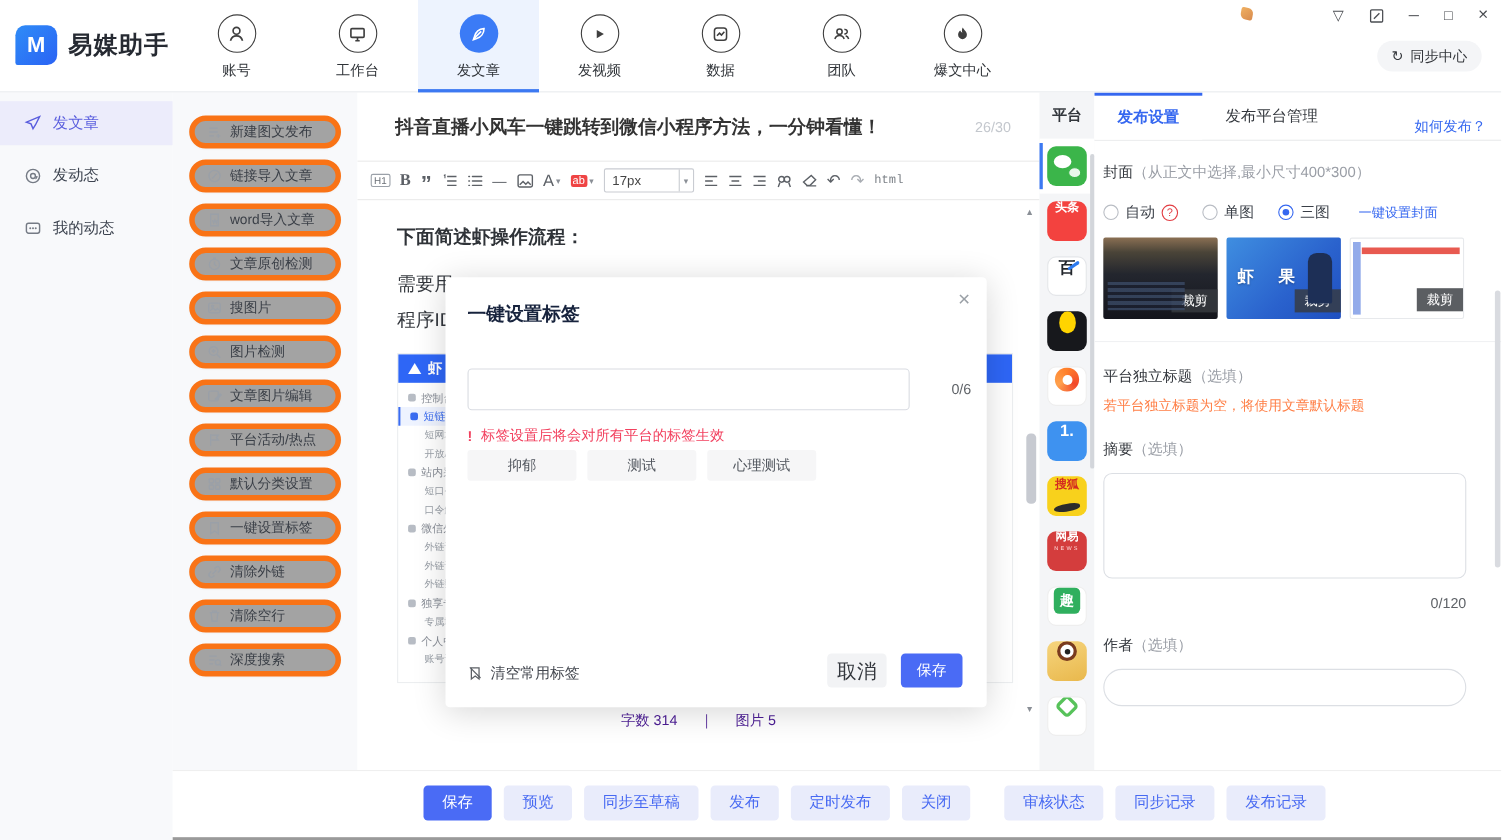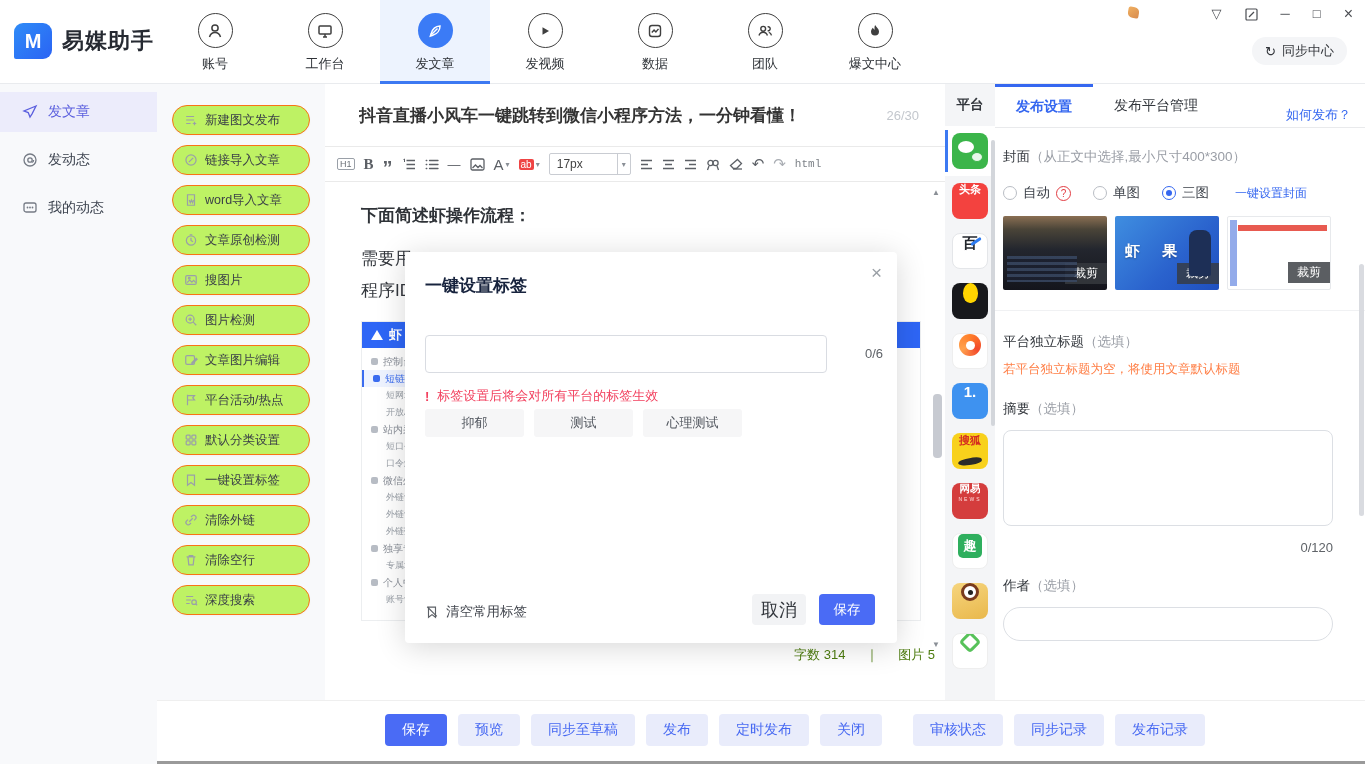--- a/index.html
+++ b/index.html
@@ -24,21 +24,21 @@
   .sync-btn { position:absolute; right:18px; top:37px; height:28px; padding:0 13px; border-radius:15px; background:#f4f5f7; display:flex; align-items:center; gap:6px; font-size:13px; color:#33363b; cursor:pointer; }
 
   
   .lsidebar { position:absolute; left:0; top:84px; width:157px; height:680px; background:#f8f9fb; z-index:5; }
   .ls-item { height:40px; margin-top:8px; display:flex; align-items:center; gap:10px; padding-left:22px; font-size:14px; color:#3d4450; cursor:pointer; }
   .ls-item.active { background:#ececfb; color:#5a5ede; }
   .ls-item svg { flex:0 0 auto; }
 
   
   .tools { position:absolute; left:157px; top:84px; width:168px; height:616px; background:#f8f9fb; z-index:5; }
-  .pill { width:138px; height:30px; margin:10px auto 0; background:#bef264; border:1px solid #f97316; border-radius:16px; box-shadow:0 1px 2px rgba(0,0,0,.03); display:flex; align-items:center; gap:7px; padding-left:11px; font-size:12.5px; color:#3a3f47; cursor:pointer; white-space:nowrap; }
+  .pill { width:138px; height:30px; margin:10px auto 0; background:#a3a3a3; border:5px solid #f97316; border-radius:16px; box-shadow:0 1px 2px rgba(0,0,0,.03); display:flex; align-items:center; gap:7px; padding-left:11px; font-size:12.5px; color:#3a3f47; cursor:pointer; white-space:nowrap; }
   .pill:first-child { margin-top:21px; }
 
   
   .editor { position:absolute; left:325px; top:84px; width:620px; height:616px; background:#fff; z-index:5; }
   .title-row { height:62px; display:flex; align-items:center; padding:0 26px 0 34px; }
   .doc-title { flex:1; font-size:17px; font-weight:bold; color:#333; white-space:nowrap; overflow:hidden; }
   .title-count { font-size:13px; color:#c3c7cd; }
   .toolbar { height:36px; border-top:1px solid #eaeaea; border-bottom:1px solid #eaeaea; display:flex; align-items:center; gap:9px; padding:0 12px; color:#5c6066; }
   .tb { font-size:13px; cursor:pointer; display:flex; align-items:center; }
   .tb-h1 { border:1px solid #9aa0a8; font-size:9px; padding:0 2px; border-radius:2px; color:#6b7077; }
@@ -55,21 +55,21 @@
   .shot { margin-top:14px; width:560px; height:300px; border:1px solid #eceef0; position:relative; overflow:hidden; }
   .shot-head { height:26px; background:#2e66f6; display:flex; align-items:center; gap:6px; padding-left:9px; }
   .shot-tri { width:0; height:0; border-left:6px solid transparent; border-right:6px solid transparent; border-bottom:10px solid #fff; }
   .shot-brand { color:#fff; font-size:13px; font-weight:bold; letter-spacing:4px; }
   .shot-body { display:flex; }
   .shot-menu { width:120px; padding-top:5px; }
   .srow { height:17px; display:flex; align-items:center; gap:5px; font-size:10px; color:#8a8f98; padding-left:9px; white-space:nowrap; }
   .srow .bullet { width:7px; height:7px; border-radius:2px; background:#b7bcc4; flex:0 0 auto; }
   .srow.sub { padding-left:24px; font-size:9px; color:#9aa0a8; }
   .srow.active { color:#3a6cf0; background:#eef3ff; border-left:2px solid #3a6cf0; }
-  .ed-footer { position:absolute; left:0; width:620px; top:562px; text-align:right; font-size:13px; color:#4d7c0f; }
+  .ed-footer { position:absolute; left:0; width:620px; top:562px; text-align:center; font-size:13px; color:#4c1d95; }
   .ed-footer span { margin:0 10px; }
   .ed-scroll-up { position:absolute; right:5px; top:104px; font-size:8px; color:#8a8f96; }
   .ed-scroll-thumb { position:absolute; right:3px; top:310px; width:9px; height:64px; background:#c7cad1; border-radius:4px; cursor:pointer; }
   .ed-scroll-down { position:absolute; right:5px; top:556px; font-size:8px; color:#8a8f96; }
 
   
   .modal { position:absolute; left:405px; top:252px; width:492px; height:391px; background:#fff; border-radius:4px; box-shadow:0 4px 30px rgba(0,0,0,.16); z-index:40; }
   .m-title { position:absolute; left:20px; top:22px; font-size:17px; font-weight:bold; color:#17233d; }
   .m-close { position:absolute; right:15px; top:10px; font-size:19px; color:#9aa0a6; cursor:pointer; }
   .m-input { position:absolute; left:20px; top:83px; width:402px; height:38px; border:1px solid #d9dce2; border-radius:4px; font-size:14px; padding:0 10px; color:#333; outline:none; }

